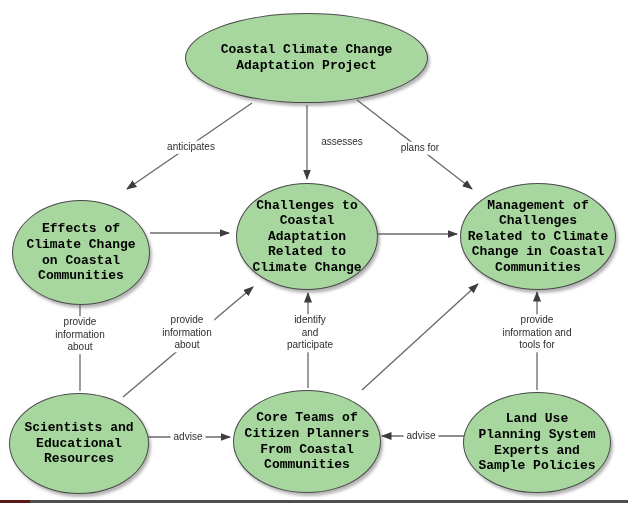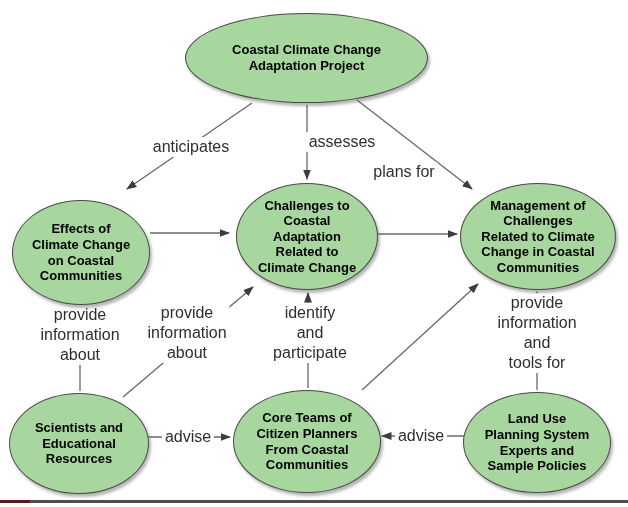--- a/index.html
+++ b/index.html
@@ -29,28 +29,29 @@
     display: flex;
     align-items: center;
     justify-content: center;
     text-align: center;
     font-weight: bold;
     font-size: 13px;
     line-height: 1.2;
     color: #000000;
     white-space: pre-line;
     box-sizing: border-box;
+    font-family: Liberation Mono, monospace;
   }
   .edge-label {
     position: absolute;
     transform: translate(-50%, -50%);
     background: #ffffff;
     padding: 0 3px;
     text-align: center;
-    font-size: 16px;
+    font-size: 10px;
     line-height: 1.25;
     color: #2e2e2e;
     white-space: pre-line;
   }
   #bottom-bar {
     position: absolute;
     left: 0; top: 500px;
     width: 628px; height: 2.5px;
     background: var(--bar-gray, #4e4e4e);
   }
@@ -81,21 +82,21 @@
     <line x1="123" y1="397" x2="253" y2="287" marker-end="url(#arrow)"></line>
     <line x1="308" y1="388" x2="308" y2="293" marker-end="url(#arrow)"></line>
     <line x1="362" y1="390" x2="478" y2="284" marker-end="url(#arrow)"></line>
     <line x1="537" y1="390" x2="537" y2="292" marker-end="url(#arrow)"></line>
     <line x1="148" y1="437" x2="230" y2="437" marker-end="url(#arrow)"></line>
     <line x1="464" y1="436" x2="382" y2="436" marker-end="url(#arrow)"></line>
   </svg>
 
   <div class="edge-label" style="left:191px; top:147px;">anticipates</div>
   <div class="edge-label" style="left:305px; top:142px;margin-left:37px;">assesses</div>
-  <div class="edge-label" style="left:404px; top:148px;margin-top:24px;">plans for</div>
+  <div class="edge-label" style="left:420px; top:148px;">plans for</div>
   <div class="edge-label" style="left:80px;  top:335px;">provide
 information
 about</div>
   <div class="edge-label" style="left:187px; top:333px;">provide
 information
 about</div>
   <div class="edge-label" style="left:310px; top:333px;">identify
 and
 participate</div>
   <div class="edge-label" style="left:537px; top:333px;">provide

